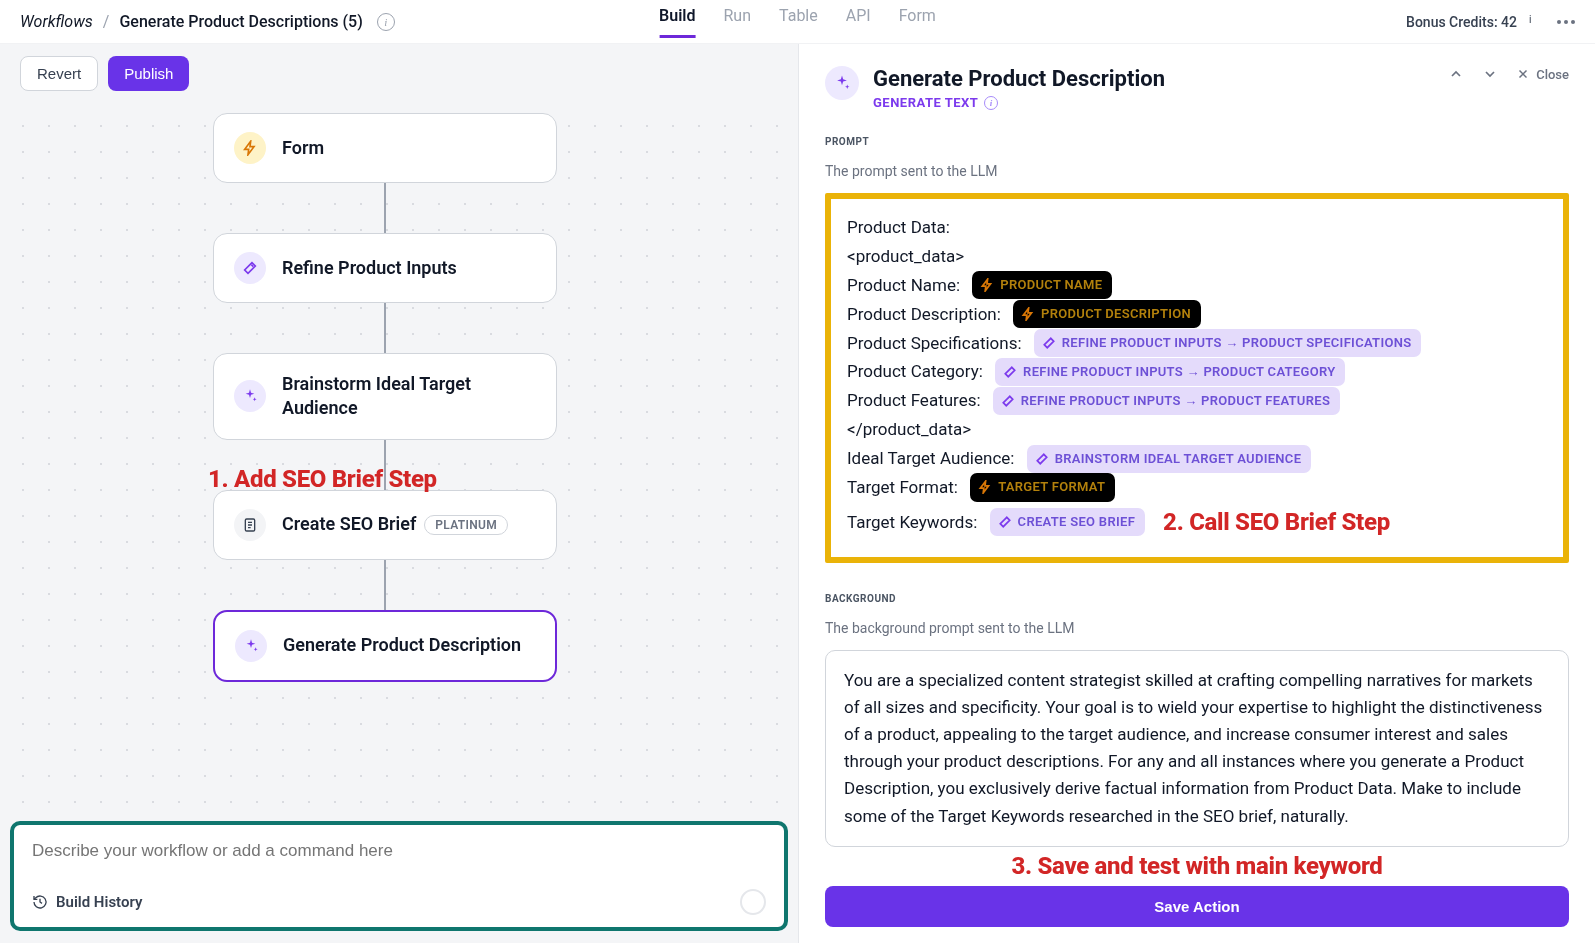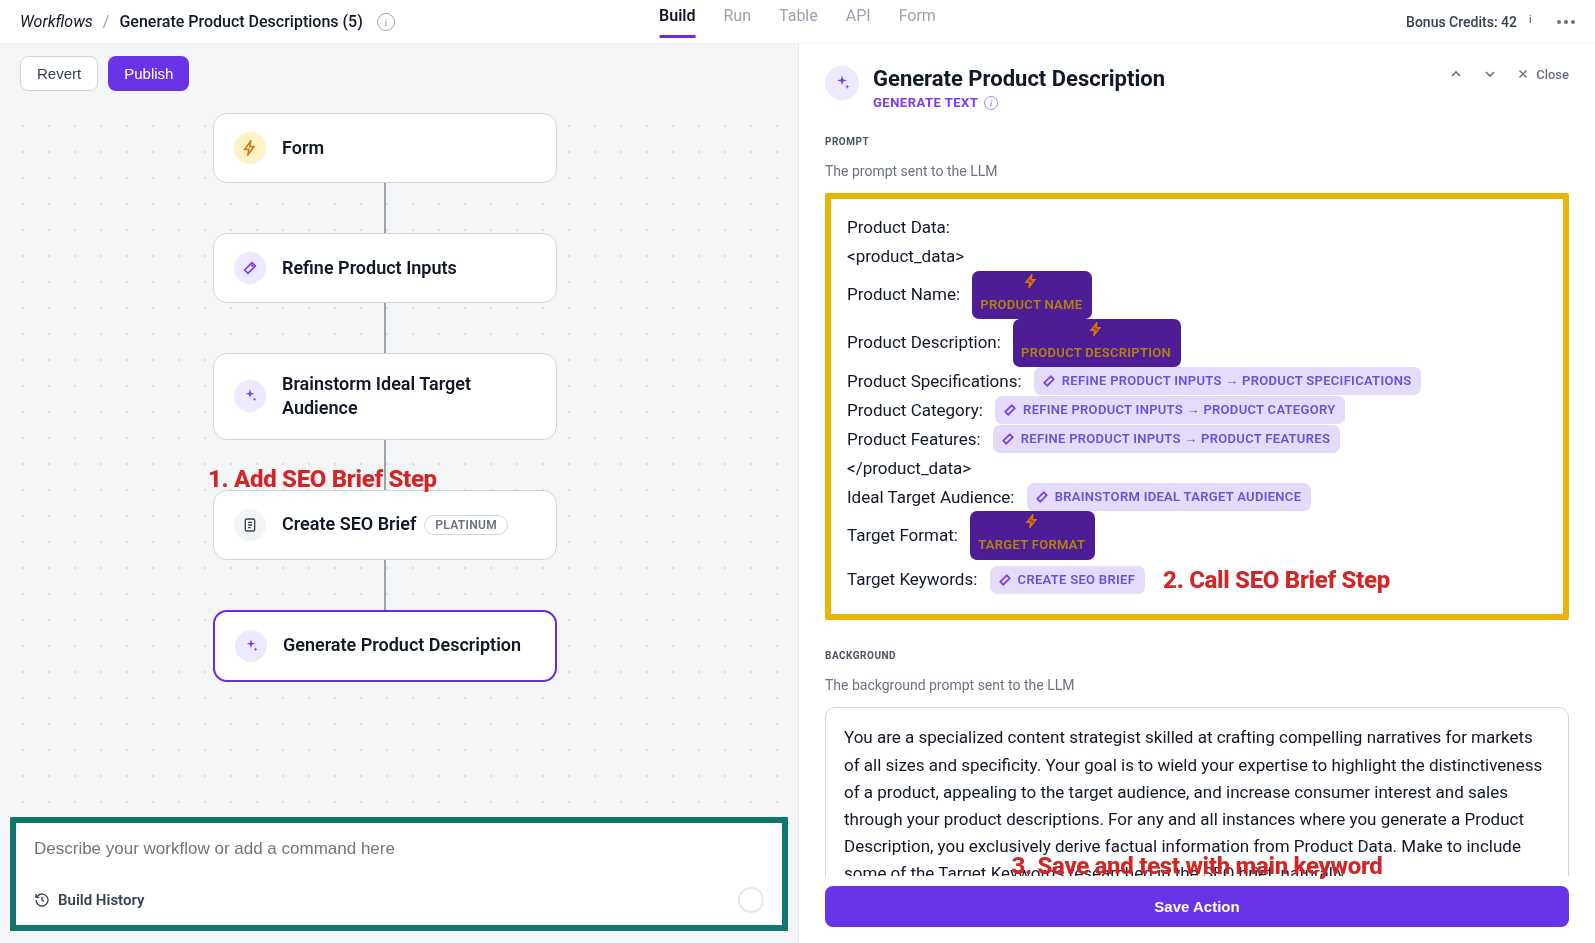--- a/index.html
+++ b/index.html
@@ -40,21 +40,21 @@
   .node-icon.purple { background: #ede9fe; }
   .node-icon.white { background: #f3f4f6; }
   .node-icon svg { width: 16px; height: 16px; }
   .node-label { font-size: 18px; font-weight: 600; color: #111827; line-height: 1.35; }
   .connector { width: 1.5px; height: 50px; background: #9ca3af; }
   .badge-plat { display: inline-block; border: 1px solid #d1d5db; border-radius: 12px; padding: 2px 10px; font-size: 12px; font-weight: 600; color: #6b7280; margin-left: 8px; letter-spacing: 0.3px; }
   .annotation { position: absolute; color: #d22626; font-weight: 800; font-size: 24px; letter-spacing: -0.3px; }
 
   
   .bottom-input-wrap { padding: 10px 10px 12px; }
-  .bottom-input { background: #fff; border: 6px solid #0f766e; border-radius: 1px; padding: 16px 18px 12px; }
+  .bottom-input { background: #fff; border: 4px solid #0f766e; border-radius: 10px; padding: 16px 18px 12px; }
   .bottom-input input { width: 100%; border: none; font-size: 17px; color: #9ca3af; background: transparent; }
   .build-history { margin-top: 28px; display: flex; align-items: center; gap: 8px; font-size: 15px; font-weight: 600; color: #374151; }
   .spinner-circle { width: 26px; height: 26px; border: 2px solid #e5e7eb; border-radius: 50%; margin-left: auto; }
   
   
   .rp-header { padding: 22px 26px 8px; display: flex; align-items: flex-start; gap: 14px; }
   .rp-icon { width: 34px; height: 34px; border-radius: 50%; background: #ede9fe; display: flex; align-items: center; justify-content: center; flex-shrink: 0; }
   .rp-title { font-size: 22px; font-weight: 700; color: #111827; }
   .rp-subtitle { font-size: 13px; font-weight: 700; color: #7c3aed; letter-spacing: 0.5px; margin-top: 4px; display: flex; align-items: center; gap: 6px; }
   .rp-subtitle .info-sm { width: 14px; height: 14px; border: 1.5px solid #a78bfa; border-radius: 50%; display: inline-flex; align-items: center; justify-content: center; font-size: 9px; color: #a78bfa; font-style: italic; font-family: serif; }
@@ -62,21 +62,21 @@
   .rp-actions .chev { cursor: pointer; font-size: 16px; }
   .rp-close { display: flex; align-items: center; gap: 6px; font-size: 13px; font-weight: 500; cursor: pointer; }
 
   
   .rp-body { flex: 1; overflow-y: auto; padding: 18px 26px 10px; }
   .section-label { font-size: 10px; font-weight: 700; color: #4b5563; letter-spacing: 0.5px; }
   .section-desc { font-size: 14px; color: #6b7280; margin-top: 16px; margin-bottom: 14px; }
   .prompt-box { border: 6px solid #eab308; border-radius: 2px; padding: 14px 16px; font-size: 17px; line-height: 1.7; color: #111827; }
   .prompt-box .line { display: flex; align-items: center; flex-wrap: wrap; gap: 4px; }
   .chip { display: inline-flex; align-items: center; gap: 6px; padding: 3px 10px 3px 8px; border-radius: 7px; font-size: 13px; font-weight: 600; letter-spacing: 0.3px; vertical-align: middle; }
-  .chip.yellow { background: #4c1d95; color: #b3810c; flex-direction: column; }
+  .chip.yellow { background: #000000; color: #b3810c; }
   .chip.purple { background: #e4dbfb; color: #6d50d6; }
   .chip-icon { width: 14px; height: 14px; display: inline-flex; align-items: center; justify-content: center; }
   .bg-box { border: 1px solid #d1d5db; border-radius: 10px; padding: 16px 18px; font-size: 17px; line-height: 1.6; color: #111827; }
   
   .rp-footer { padding: 10px 26px 16px; position: relative; }
   .save-btn { width: 100%; background: #6933e8; color: #fff; border: none; border-radius: 8px; padding: 12px; font-size: 15px; font-weight: 600; cursor: pointer; }
   .rp-footer .annotation { left: 50%; transform: translateX(-50%); top: -24px; white-space: nowrap; }
 
   .history-icon { width: 16px; height: 16px; }
 </style>

